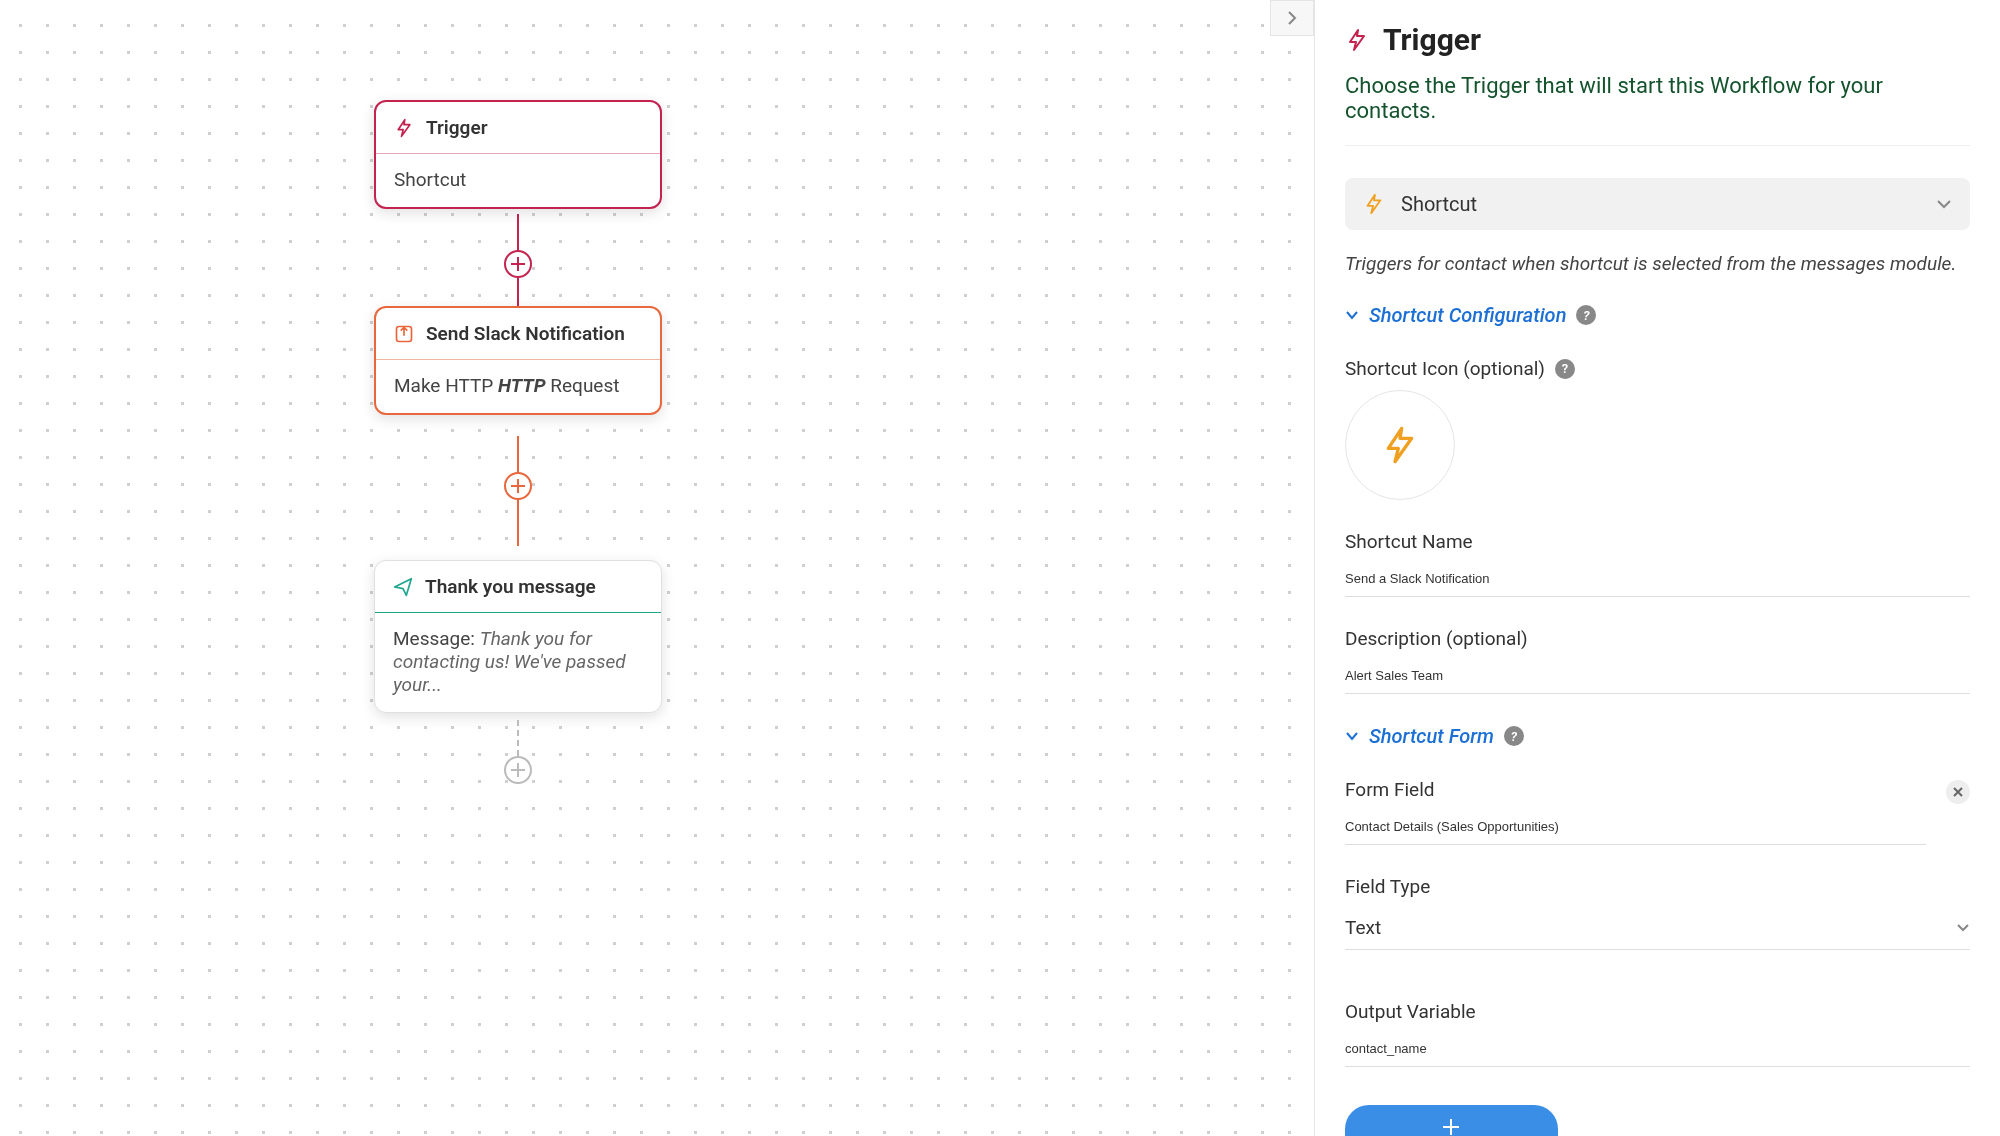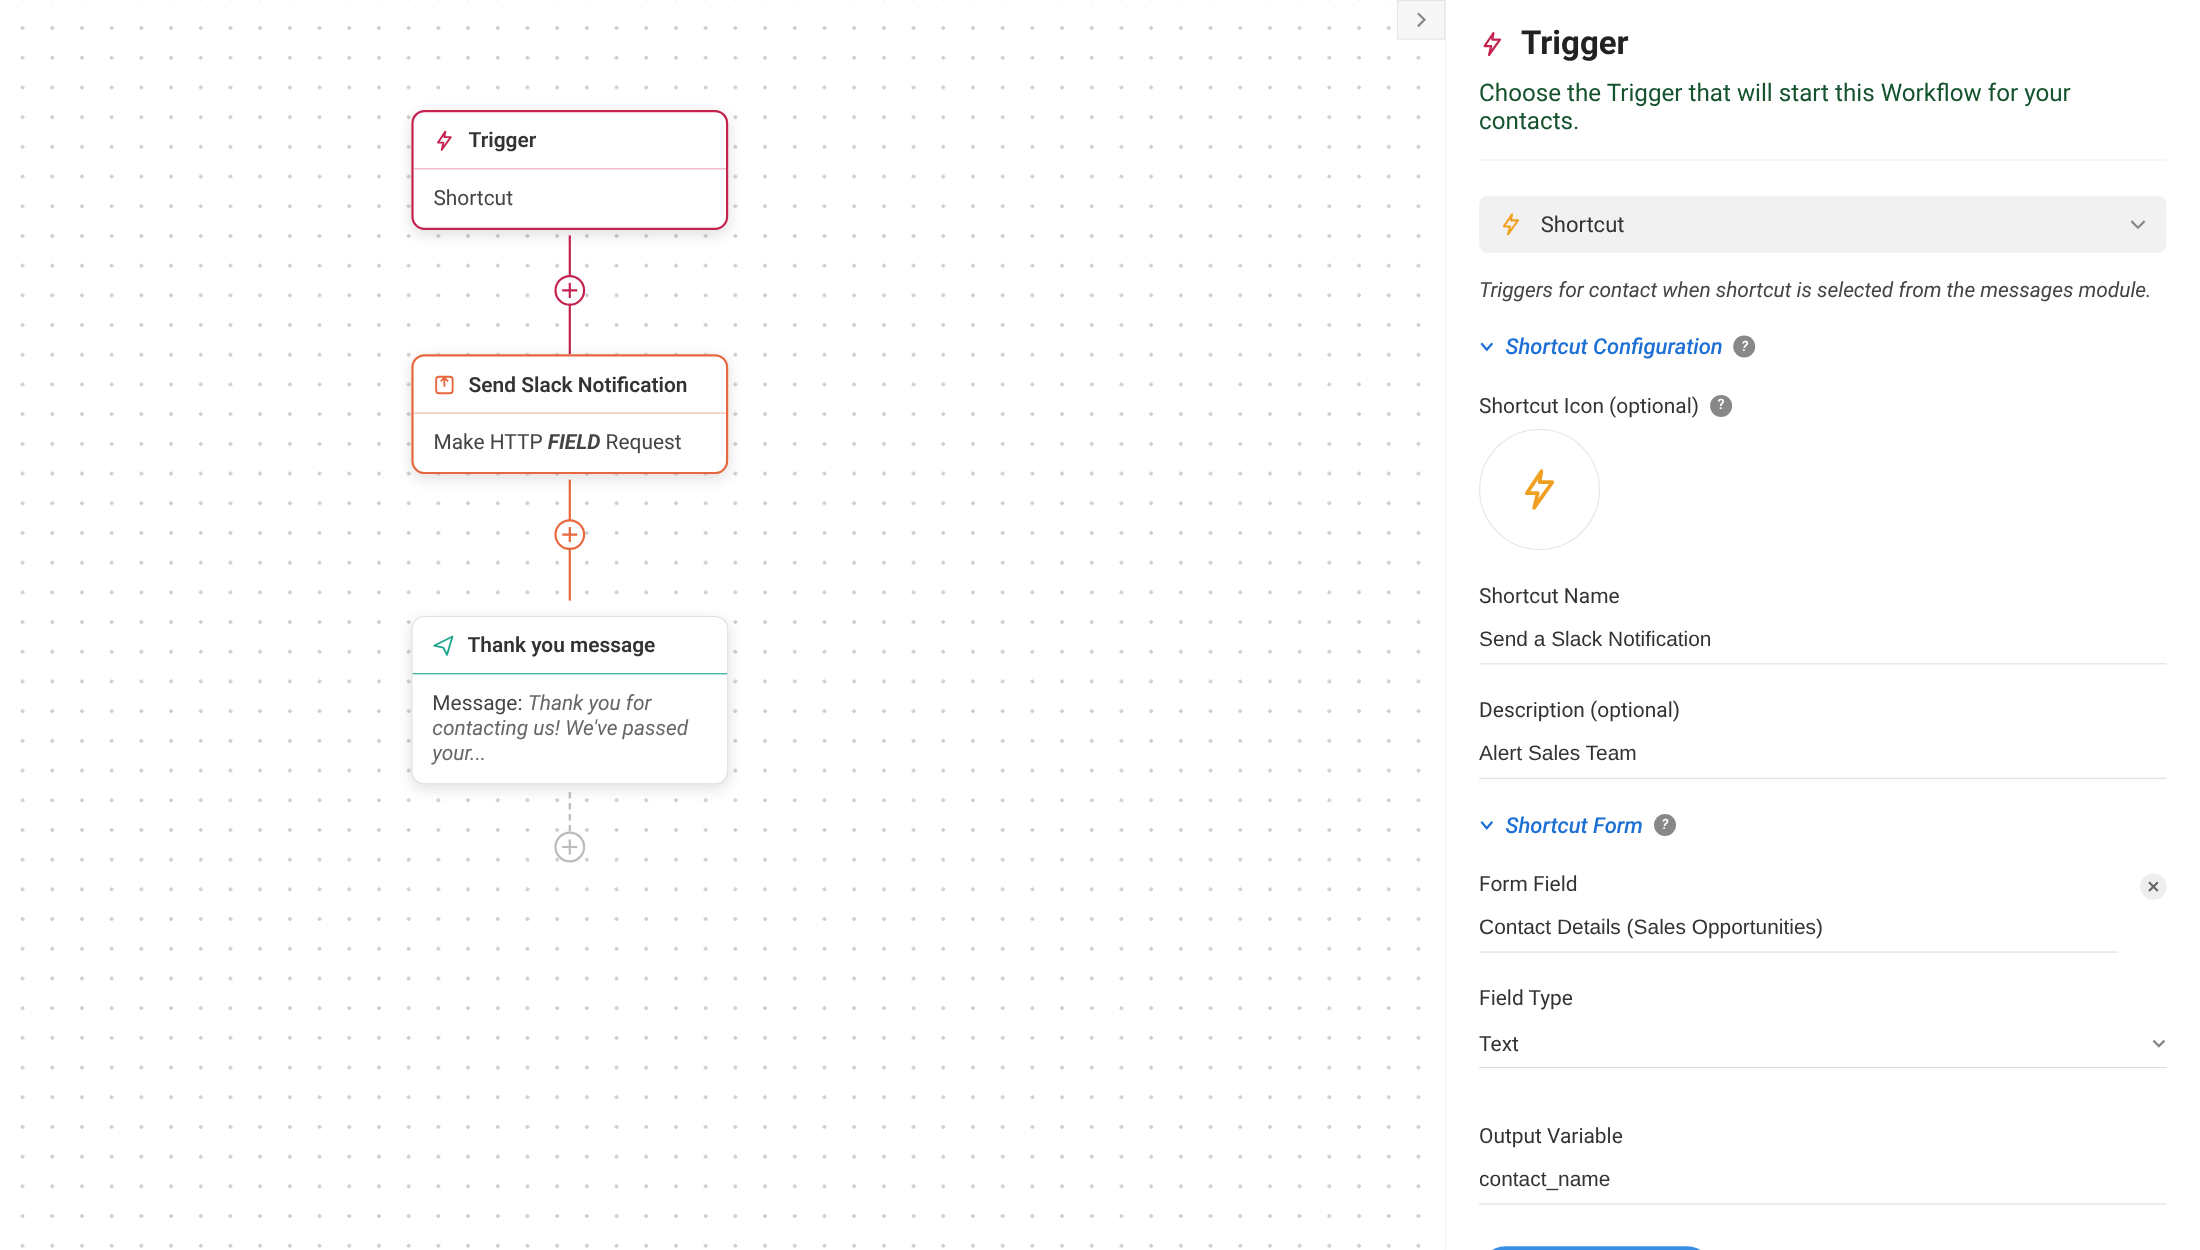--- a/index.html
+++ b/index.html
@@ -224,21 +224,21 @@
       align-items: center;
       justify-content: center;
       margin-bottom: 28px;
       cursor: pointer;
     }
     .text-input {
       width: 100%;
       border: none;
       border-bottom: 1px solid #ddd;
       padding: 8px 0 10px 0;
-      font-size: 19px;
+      font-size: 13px;
       color: #333;
       outline: none;
       background: transparent;
     }
     .field-block {
       margin-bottom: 30px;
     }
     .form-field-row {
       display: flex;
       align-items: flex-start;
@@ -341,30 +341,30 @@
     <div class="node-body">Shortcut</div>
   </div>
 
   <div class="connector" style="top:214px; height:108px;"></div>
   <div class="plus-circle plus-crimson" style="top:250px;">
     <svg viewBox="0 0 14 14">
         <path d="M6 0 H8 V6 H14 V8 H8 V14 H6 V8 H0 V6 H6 Z"></path>
       </svg>
   </div>
 
-  <div class="node node-slack" style="left:374px; top:322px;">
+  <div class="node node-slack" style="left:374px; top:306px;">
     <div class="node-header">
       <svg width="20" height="20" viewBox="0 0 24 24">
         <rect x="3" y="3" width="18" height="18" rx="3" fill="none" stroke="#e8673d" stroke-width="2"></rect>
         <path d="M8 8 L12 4 L16 8 M12 4 L12 14" fill="none" stroke="#e8673d" stroke-width="2"></path>
       </svg>
       <span>Send Slack Notification</span>
     </div>
     <div class="node-body">
-      <span>Make HTTP </span><span class="post-italic">FIELD</span><span> Request</span>
+      <span>Make HTTP </span><span class="post-italic">HTTP</span><span> Request</span>
     </div>
   </div>
 
   <div class="connector connector-orange" style="top:436px; height:110px;"></div>
   <div class="plus-circle plus-orange" style="top:472px;">
     <svg viewBox="0 0 14 14">
         <path d="M6 0 H8 V6 H14 V8 H8 V14 H6 V8 H0 V6 H6 Z"></path>
       </svg>
   </div>
 

